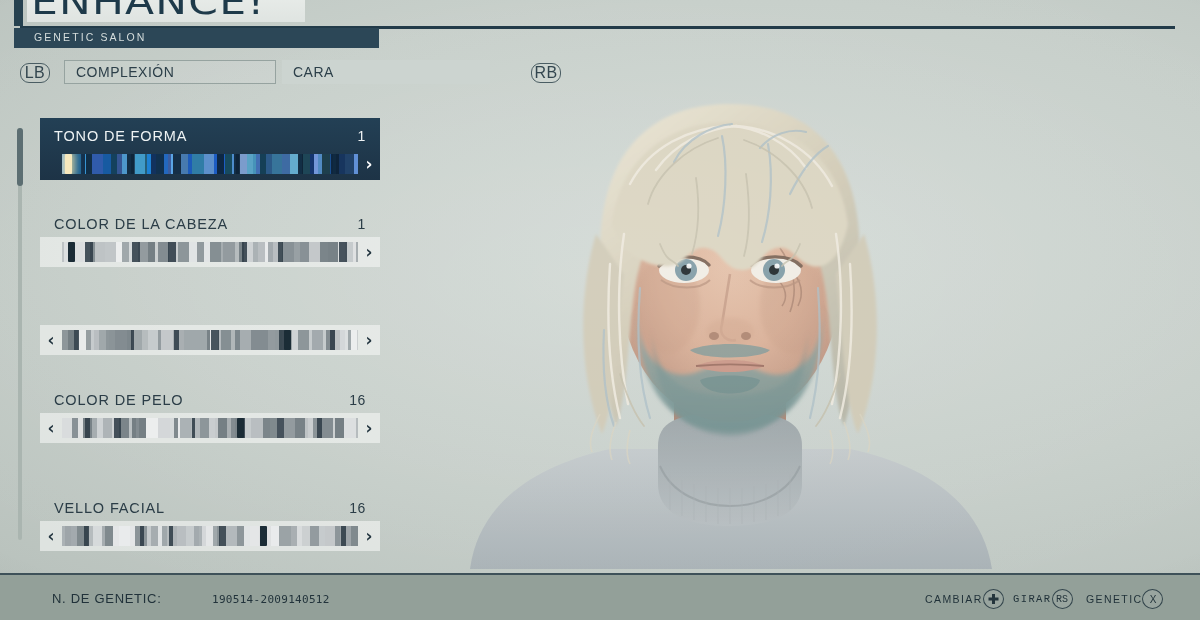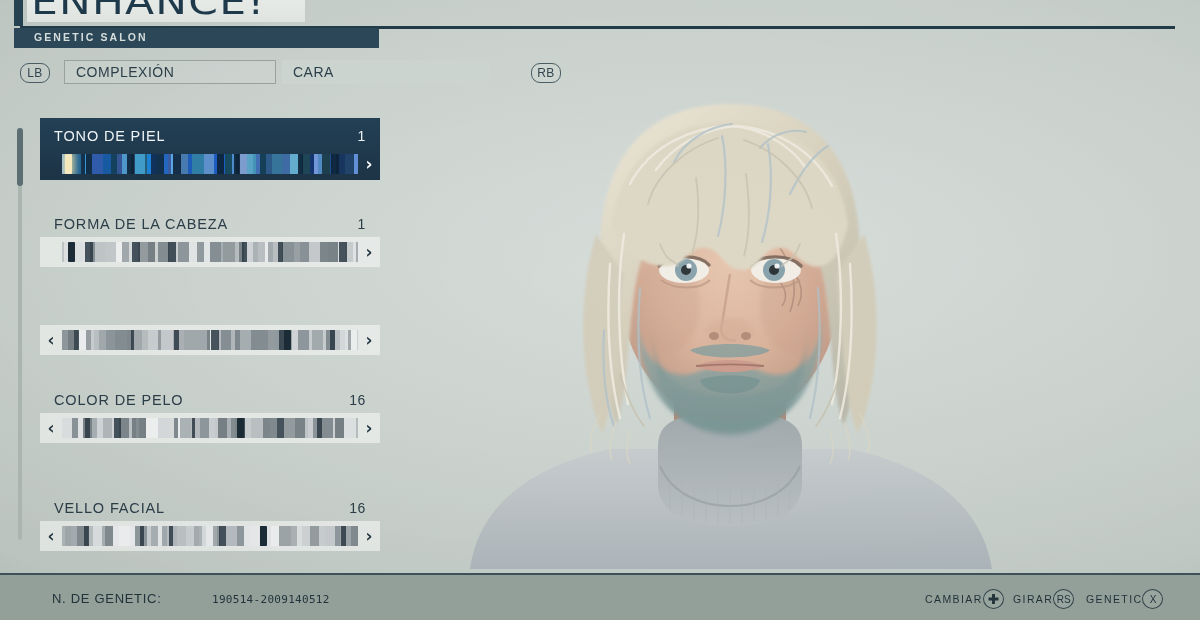--- a/index.html
+++ b/index.html
@@ -46,30 +46,30 @@
   #header-rule{
     position:absolute; left:20px; top:26px; width:1155px; height:3px;
     background:#223b49;
   }
   #salon-bar{
     position:absolute; left:14px; top:28px; width:365px; height:20px;
     background:#2c4757;
   }
   #salon-text{
     position:absolute; left:20px; top:3px;
-    color:#d6dedd; font-size:10.5px; letter-spacing:2.1px; font-weight:700;
+    color:#d6dedd; font-size:10.5px; letter-spacing:2.1px; font-weight:400;
   }
 
   
   #tabbar{ position:absolute; left:0; top:60px; width:1200px; height:28px; }
   .bumper{
     position:absolute; top:0; width:30px; height:20px;
     border:1.5px solid #4a5d63; border-radius:9px;
     display:flex; align-items:center; justify-content:center;
-    color:#33464f; font-size:12px; letter-spacing:.5px;
+    color:#33464f; font-size:16px; letter-spacing:.5px;
     background:rgba(255,255,255,.05);
   }
   #bumper-lb{ left:20px; top:3px; }
   #bumper-rb{ left:531px; top:3px; }
   .tab{
     position:absolute; top:0; height:24px;
     display:flex; align-items:center;
     padding-left:11px;
     font-size:14px; letter-spacing:.5px; color:#2c3f49;
   }
@@ -170,21 +170,21 @@
   }
   .hint .htext{ font-size:10.5px; letter-spacing:1.4px; color:#1f3038; }
   .btn-circle{
     width:21px; height:20px; border-radius:50%;
     border:1.4px solid #33454c;
     display:flex; align-items:center; justify-content:center;
     font-size:10px; letter-spacing:0; color:#24353c;
     background:rgba(255,255,255,.06);
   }
   #hint-cambiar{ left:925px; }
-  #hint-girar{  left:1013px; }
+  #hint-girar{  left:1013px;font-family:Liberation Mono, monospace; }
   #hint-terminar{ left:1086px; }
 </style>
 </head>
 <body>
 
 <div id="backdrop"></div>
 
 <div id="character">
   <svg id="char-svg" width="540" height="495" viewBox="0 0 540 495">
     <defs>
@@ -379,21 +379,21 @@
   <div class="bumper" id="bumper-rb">RB</div>
 </div>
 
 <div id="menu">
   <div id="scroll-track"></div>
   <div id="scroll-thumb"></div>
 
   <div class="menu-item" id="item-0">
     <div class="sel-bg"></div>
     <div class="row">
-      <span class="label">TONO DE PIEL</span>
+      <span class="label">TONO DE FORMA</span>
       <span class="value">1</span>
     </div>
     <div class="barrow">
       <span class="chev hidden">‹</span>
       <span class="stripes">
           <i style="left: 0%; width: 3.07031%; background: rgb(108, 168, 224);"></i>
           <i style="left: 2.82031%; width: 3.84114%; background: rgb(27, 97, 147);"></i>
           <i style="left: 6.41145%; width: 1.7079%; background: rgb(19, 49, 78);"></i>
           <i style="left: 7.86935%; width: 2.56523%; background: rgb(55, 148, 210);"></i>
           <i style="left: 10.1846%; width: 3.88061%; background: rgb(48, 91, 171);"></i>
@@ -446,21 +446,21 @@
           <i style="left: 79.8%; width: 1.6%; background: rgb(13, 34, 54); opacity: 0.9;"></i>
           <i style="left: 91%; width: 2.5%; background: rgb(13, 34, 54); opacity: 0.9;"></i>
           <i style="left: calc(2% - 3px); width: 7px; border-radius: 1px; background: rgb(246, 232, 189); box-shadow: rgba(246, 226, 160, 0.75) 0px 0px 7px 3px;"></i>
         </span>
       <span class="chev">›</span>
     </div>
   </div>
 
   <div class="menu-item" id="item-1">
     <div class="row">
-      <span class="label">FORMA DE LA CABEZA</span>
+      <span class="label">COLOR DE LA CABEZA</span>
       <span class="value">1</span>
     </div>
     <div class="barrow">
       <span class="chev hidden">‹</span>
       <span class="stripes">
           <i style="left: 0%; width: 0.957681%; background: rgb(190, 195, 197);"></i>
           <i style="left: 0.707681%; width: 2.60848%; background: rgb(220, 223, 224);"></i>
           <i style="left: 3.06616%; width: 4.30875%; background: rgb(220, 223, 224);"></i>
           <i style="left: 7.12492%; width: 2.66339%; background: rgb(223, 225, 226);"></i>
           <i style="left: 9.53831%; width: 1.75783%; background: rgb(133, 143, 147);"></i>

